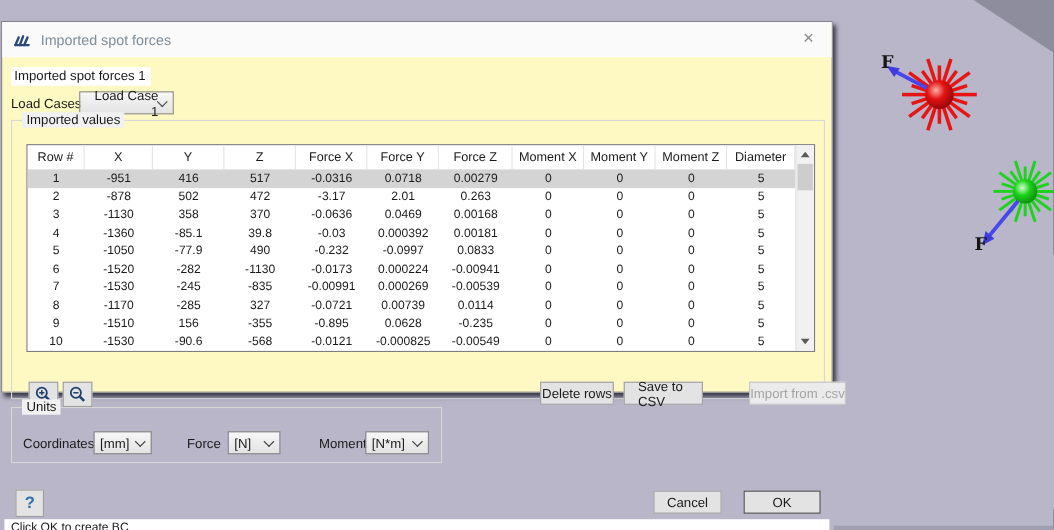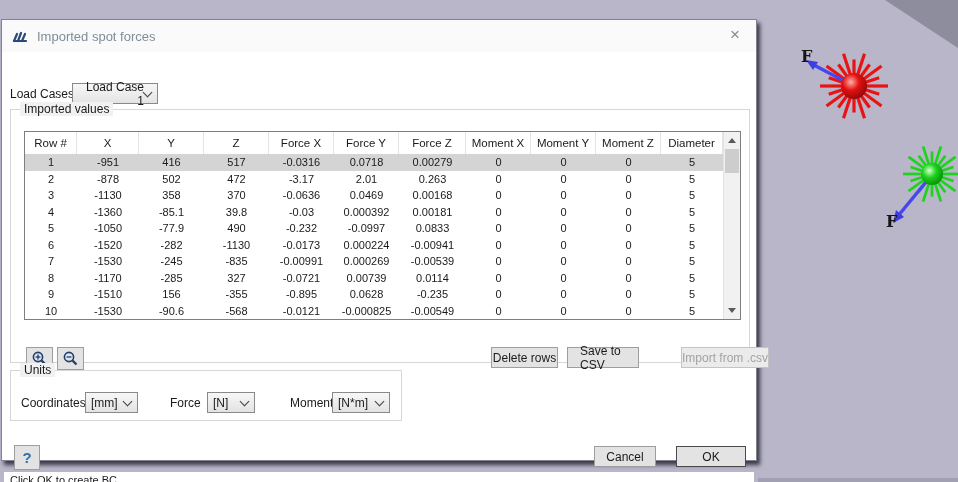--- a/index.html
+++ b/index.html
@@ -4,21 +4,21 @@
 <style>
   html,body{margin:0;padding:0;background:#3a3a4a;}
   .stage{position:relative;width:958px;height:482px;background:#b8b6c8;overflow:hidden;
          font-family:"Liberation Sans",sans-serif;color:#1a1a1a;}
   .corner-tri{position:absolute;top:0;right:0;width:73px;height:48px;background:#8e8d9e;
          clip-path:polygon(0 0,100% 0,100% 100%);}
   .bottom-edge{position:absolute;left:758px;right:0;bottom:0;height:4px;background:#a19fb2;}
   svg.viewport{position:absolute;left:0;top:0;}
 
   
-  .dialog{position:absolute;left:1px;top:19px;width:756px;height:442px;background:#ffffff;
+  .dialog{position:absolute;left:1px;top:19px;width:756px;height:338px;background:#fef9c3;
           border:1px solid #82828e;box-sizing:border-box;box-shadow:3px 4px 4px rgba(18,18,32,.75);}
   .titlebar{position:absolute;left:0;top:0;right:0;height:32px;background:#fafafa;
             display:flex;align-items:center;padding:0 10px;box-sizing:border-box;}
   .title{color:#7f8d99;font-size:13px;margin-left:8px;}
   .close-btn{position:absolute;right:10px;top:4px;width:22px;height:22px;color:#8a8a8a;
              font-size:17px;text-align:center;line-height:22px;}
   .instance-label{position:absolute;left:8px;top:41px;background:#ffffff;padding:1px 5px 2px 3px;font-size:12px;}
   .static-label{position:absolute;font-size:12px;white-space:nowrap;}
 
   .combo{position:absolute;box-sizing:border-box;height:21px;border:1px solid #898989;
@@ -141,20 +141,21 @@
           <line x1="2" y1="12" x2="5" y2="5"></line>
             <line x1="6" y1="12" x2="9" y2="4"></line>
           <line x1="10" y1="12" x2="13" y2="5"></line>
             <line x1="2" y1="12" x2="14" y2="12"></line>
         </g>
       </svg>
       <span class="title">Imported spot forces</span>
     </div>
     <div class="close-btn">×</div>
 
+    <div class="instance-label">Imported spot forces 1</div>
 
     <div class="static-label" style="left:8px;top:67px;">Load Cases</div>
     <div class="combo" style="left:70px;top:63px;width:86px;">
       <span>Load Case 1</span>
       <span class="chev"></span>
     </div>
 
     <div class="group" style="left:8px;top:89px;width:740px;height:254px;">
       <span class="legend">Imported values</span>
     </div>

